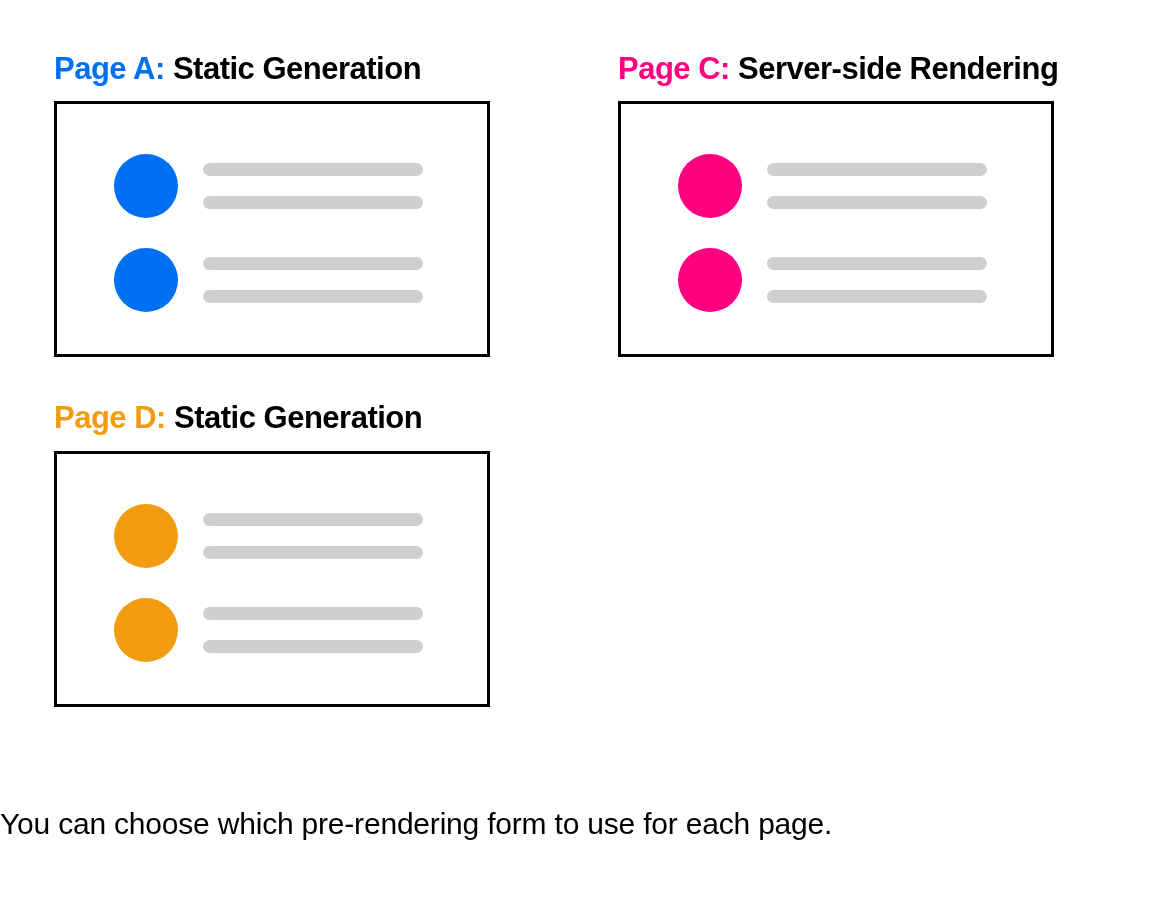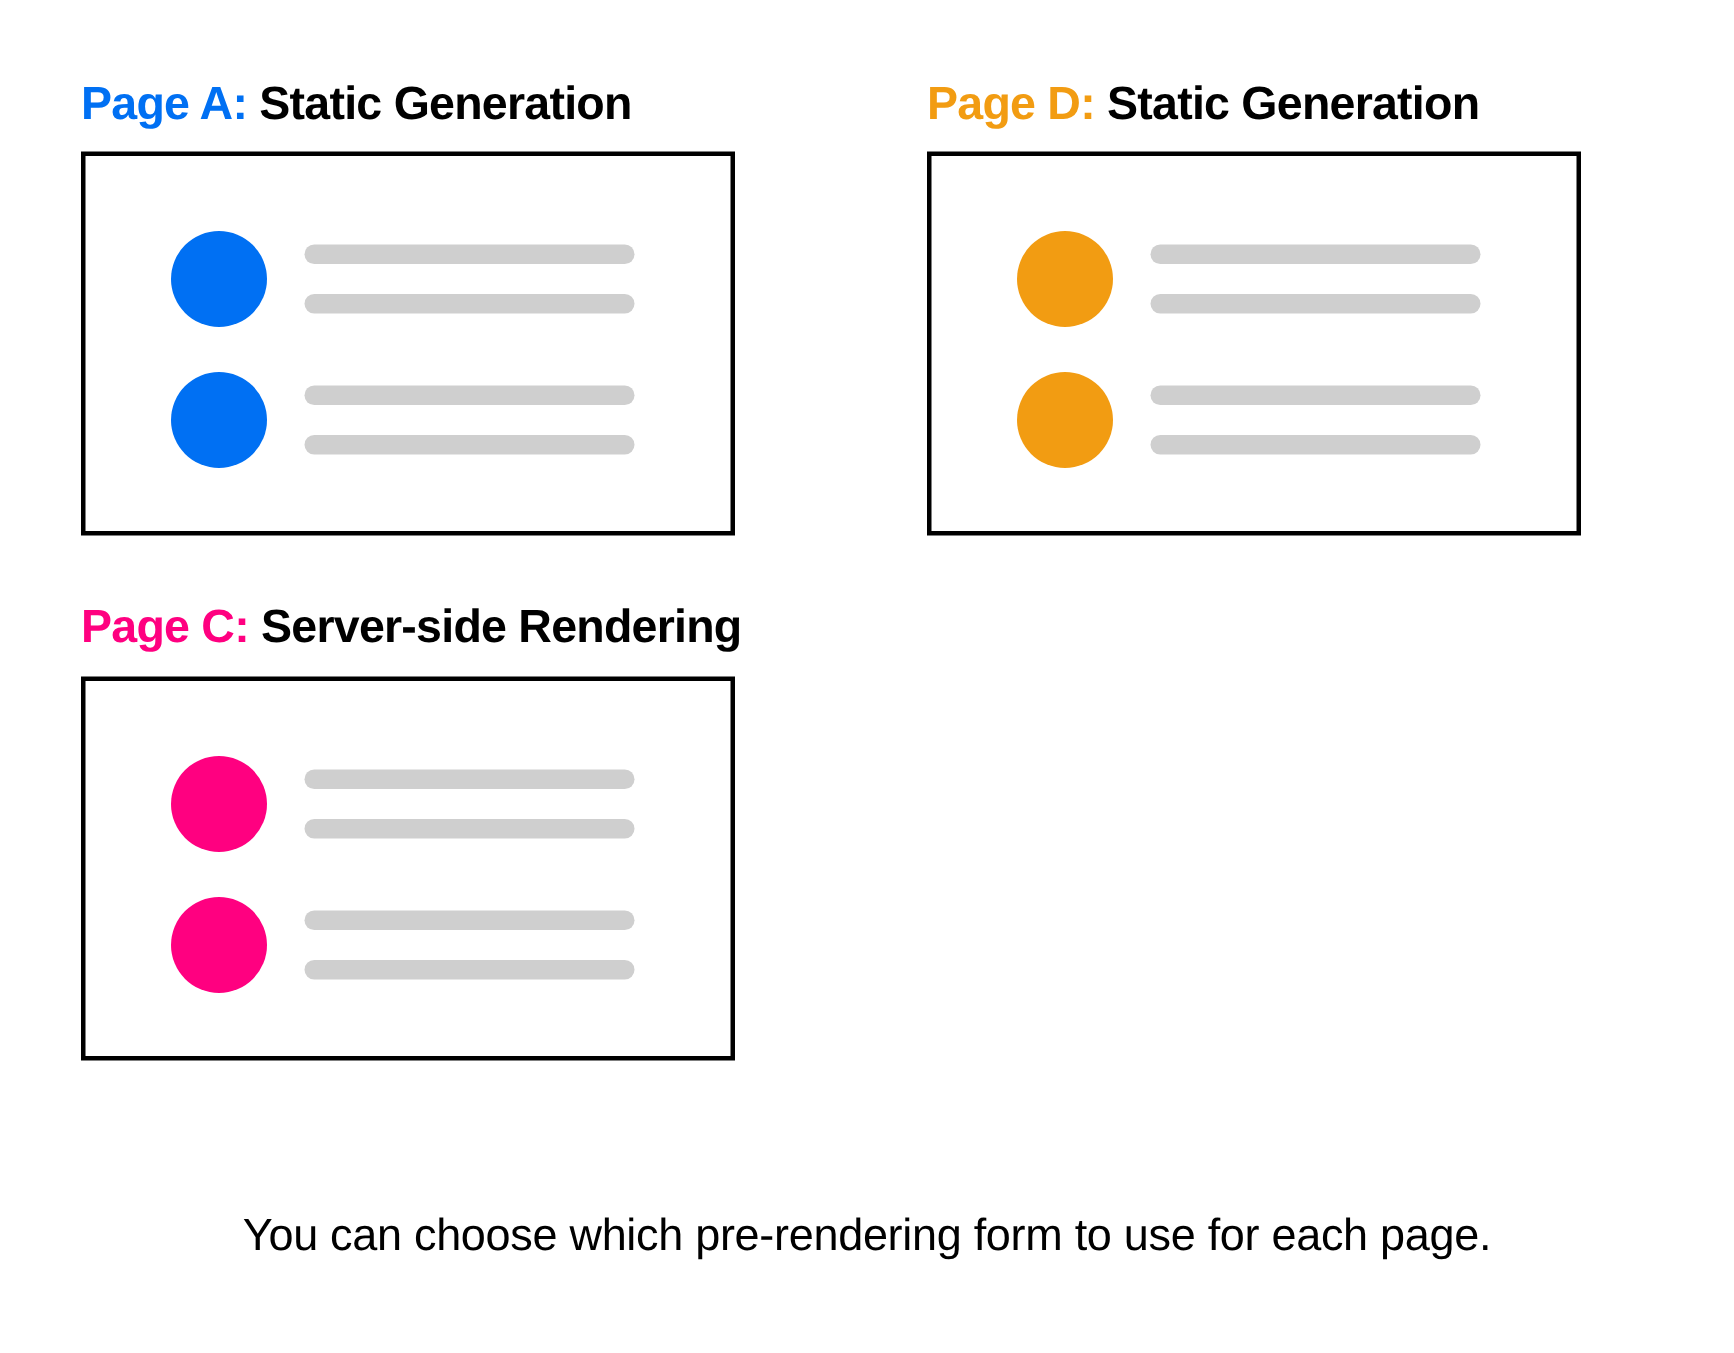--- a/index.html
+++ b/index.html
@@ -101,21 +101,20 @@
     border-radius: 7px;
     background: #cfcfcf;
   }
 
   
   .caption {
     position: absolute;
     left: 0;
     top: 806px;
     width: 1156px;
-    text-align: center;
     font-size: 30px;
     line-height: 1.2;
     letter-spacing: -0.2px;
     color: #000000;
   }
 </style>
 </head>
 <body style="background: rgb(255, 255, 255);">
 
 <div class="canvas">
@@ -143,20 +142,45 @@
               <div class="bar" style="background: rgb(207, 207, 207);"></div>
             </div>
           </div>
         </div>
       </div>
     </div>
 
 
     <div class="panel">
       <div class="panel-title">
+        <span class="page-label" style="color: rgb(255, 0, 128);">Page C:</span>
+        <span class="mode-label">Server-side Rendering</span>
+      </div>
+      <div class="card" style="border-color: rgb(0, 0, 0);">
+        <div class="card-rows">
+          <div class="card-row">
+            <div class="avatar-dot" style="background: rgb(255, 0, 128);"></div>
+            <div class="bar-stack">
+              <div class="bar" style="background: rgb(207, 207, 207);"></div>
+              <div class="bar" style="background: rgb(207, 207, 207);"></div>
+            </div>
+          </div>
+          <div class="card-row">
+            <div class="avatar-dot" style="background: rgb(255, 0, 128);"></div>
+            <div class="bar-stack">
+              <div class="bar" style="background: rgb(207, 207, 207);"></div>
+              <div class="bar" style="background: rgb(207, 207, 207);"></div>
+            </div>
+          </div>
+        </div>
+      </div>
+    </div>
+
+    <div class="panel">
+      <div class="panel-title">
         <span class="page-label" style="color: rgb(242, 156, 18);">Page D:</span>
         <span class="mode-label">Static Generation</span>
       </div>
       <div class="card" style="border-color: rgb(0, 0, 0);">
         <div class="card-rows">
           <div class="card-row">
             <div class="avatar-dot" style="background: rgb(242, 156, 18);"></div>
             <div class="bar-stack">
               <div class="bar" style="background: rgb(207, 207, 207);"></div>
               <div class="bar" style="background: rgb(207, 207, 207);"></div>
@@ -166,42 +190,17 @@
             <div class="avatar-dot" style="background: rgb(242, 156, 18);"></div>
             <div class="bar-stack">
               <div class="bar" style="background: rgb(207, 207, 207);"></div>
               <div class="bar" style="background: rgb(207, 207, 207);"></div>
             </div>
           </div>
         </div>
       </div>
     </div>
 
-    <div class="panel">
-      <div class="panel-title">
-        <span class="page-label" style="color: rgb(255, 0, 128);">Page C:</span>
-        <span class="mode-label">Server-side Rendering</span>
-      </div>
-      <div class="card" style="border-color: rgb(0, 0, 0);">
-        <div class="card-rows">
-          <div class="card-row">
-            <div class="avatar-dot" style="background: rgb(255, 0, 128);"></div>
-            <div class="bar-stack">
-              <div class="bar" style="background: rgb(207, 207, 207);"></div>
-              <div class="bar" style="background: rgb(207, 207, 207);"></div>
-            </div>
-          </div>
-          <div class="card-row">
-            <div class="avatar-dot" style="background: rgb(255, 0, 128);"></div>
-            <div class="bar-stack">
-              <div class="bar" style="background: rgb(207, 207, 207);"></div>
-              <div class="bar" style="background: rgb(207, 207, 207);"></div>
-            </div>
-          </div>
-        </div>
-      </div>
-    </div>
-
   </div>
 
   <div class="caption">You can choose which pre-rendering form to use for each page.</div>
 
 </div>
 
 </body></html>

